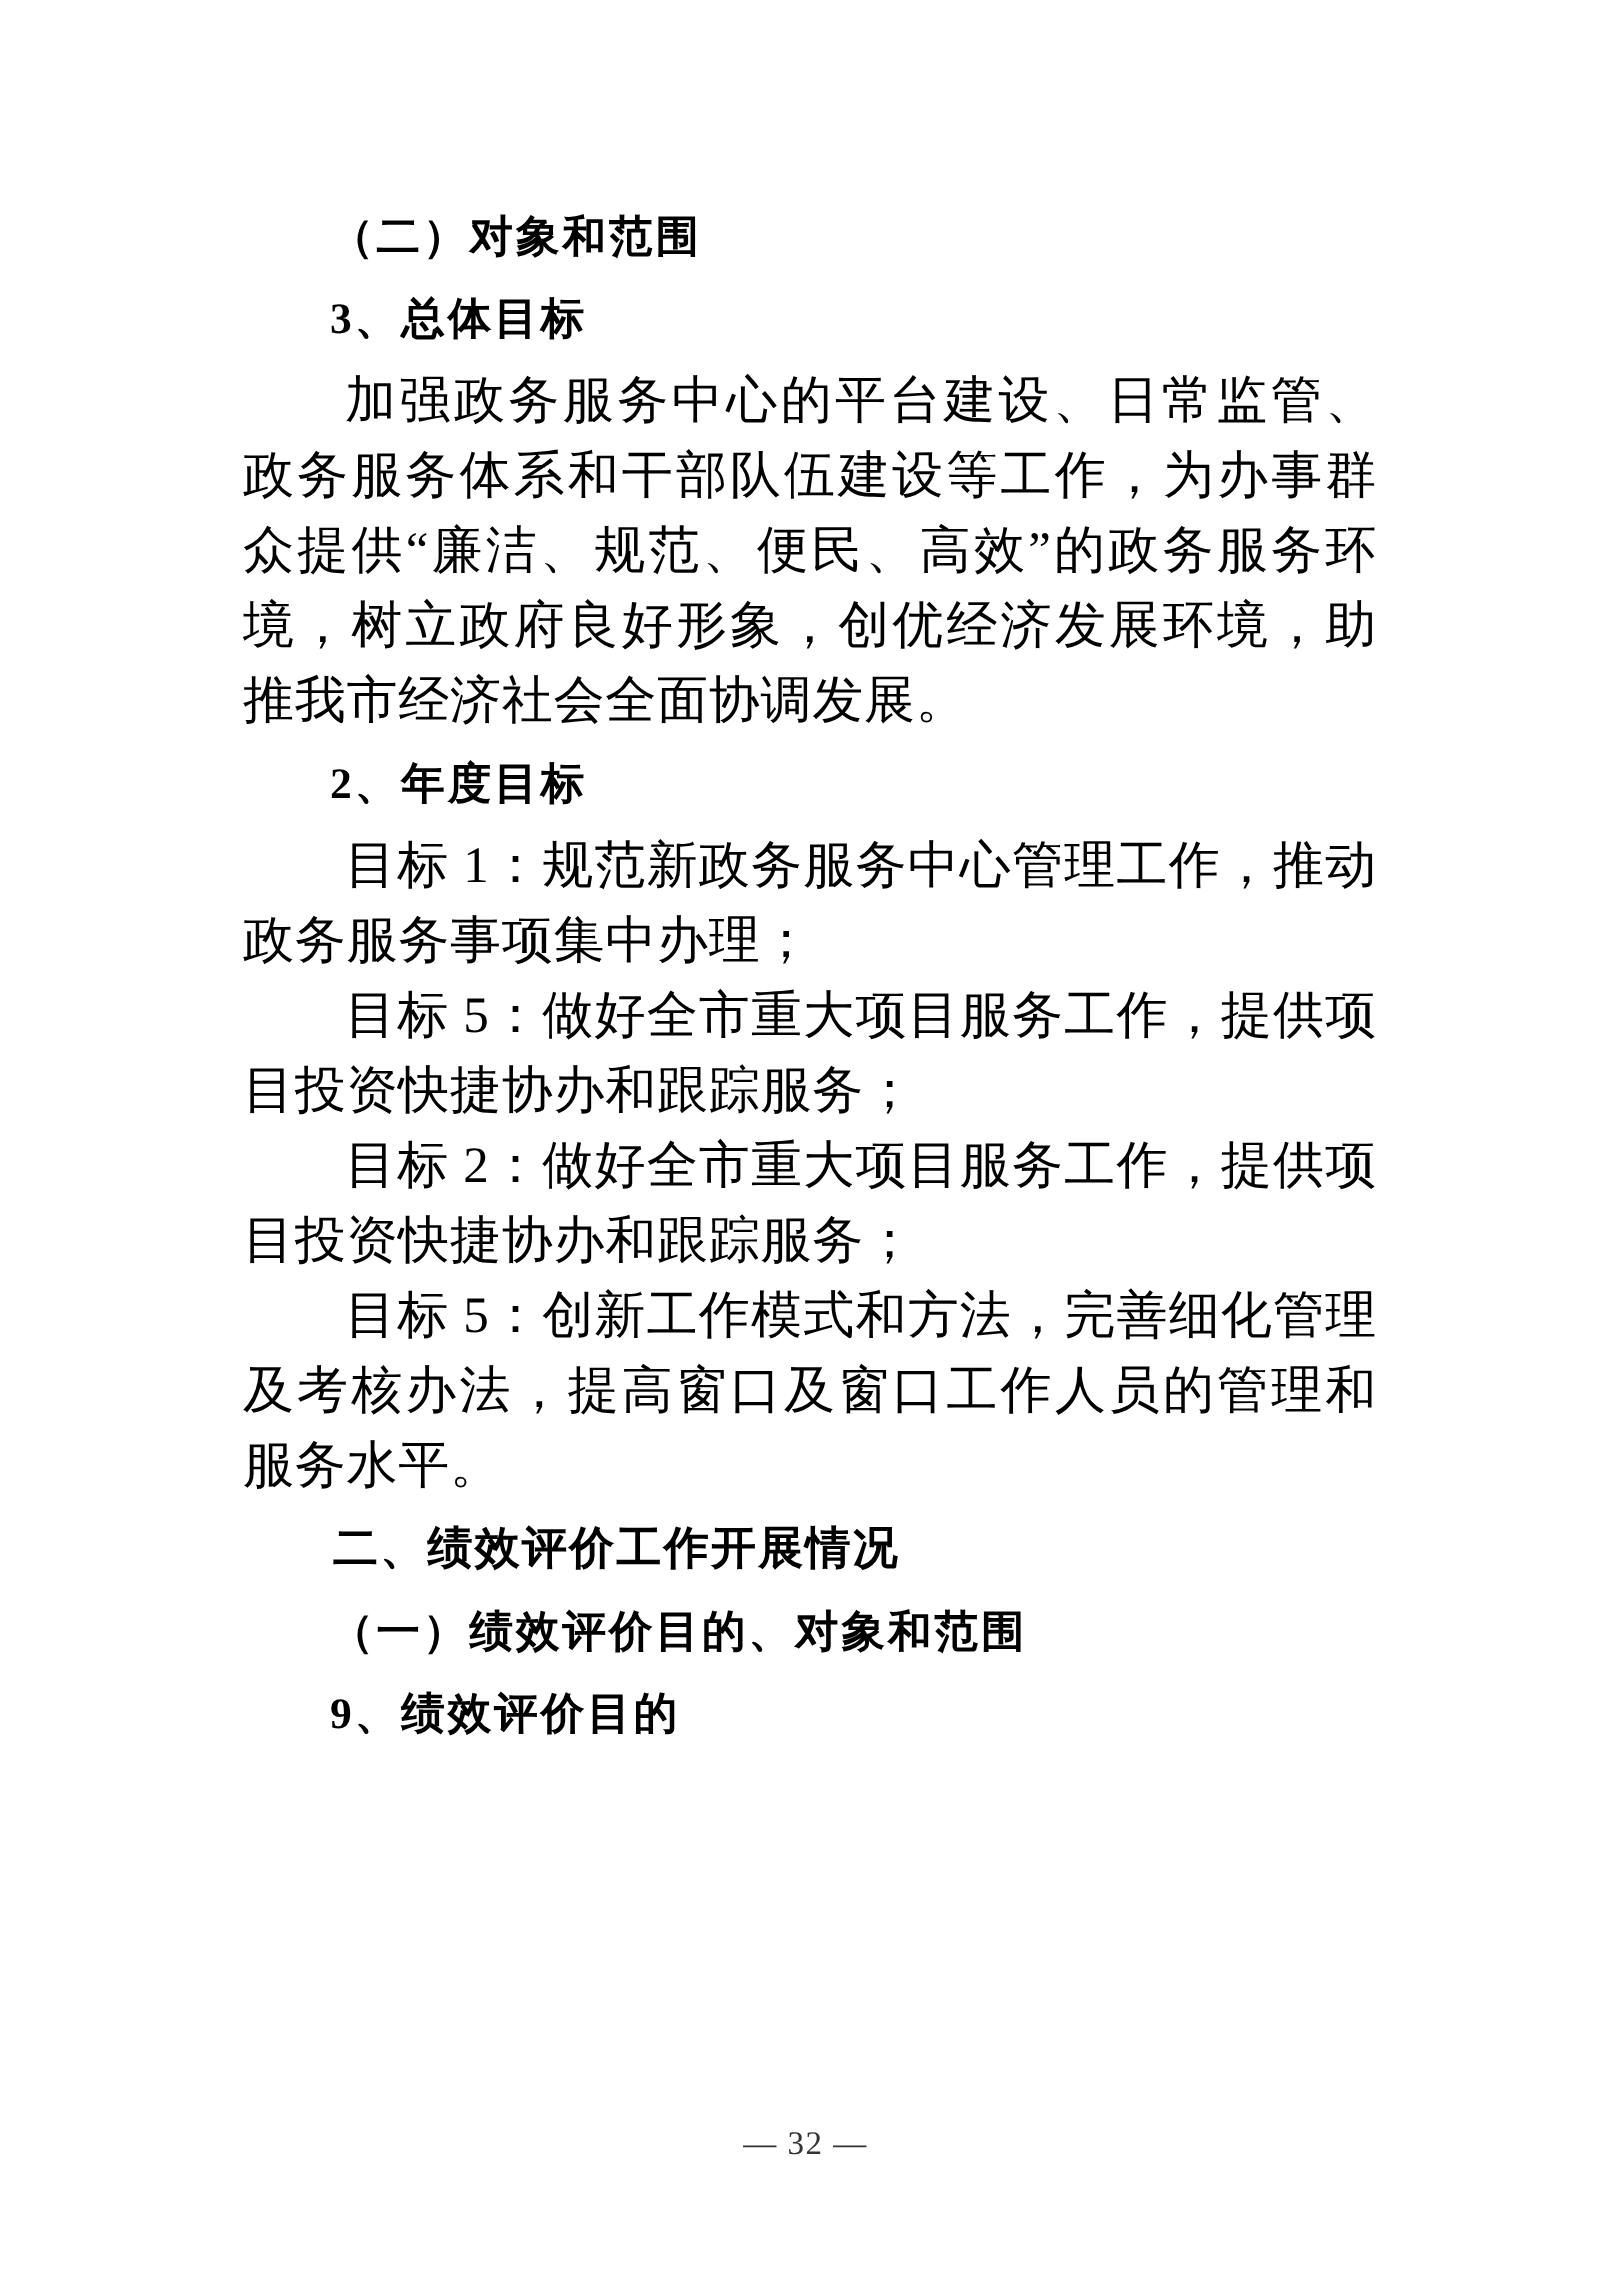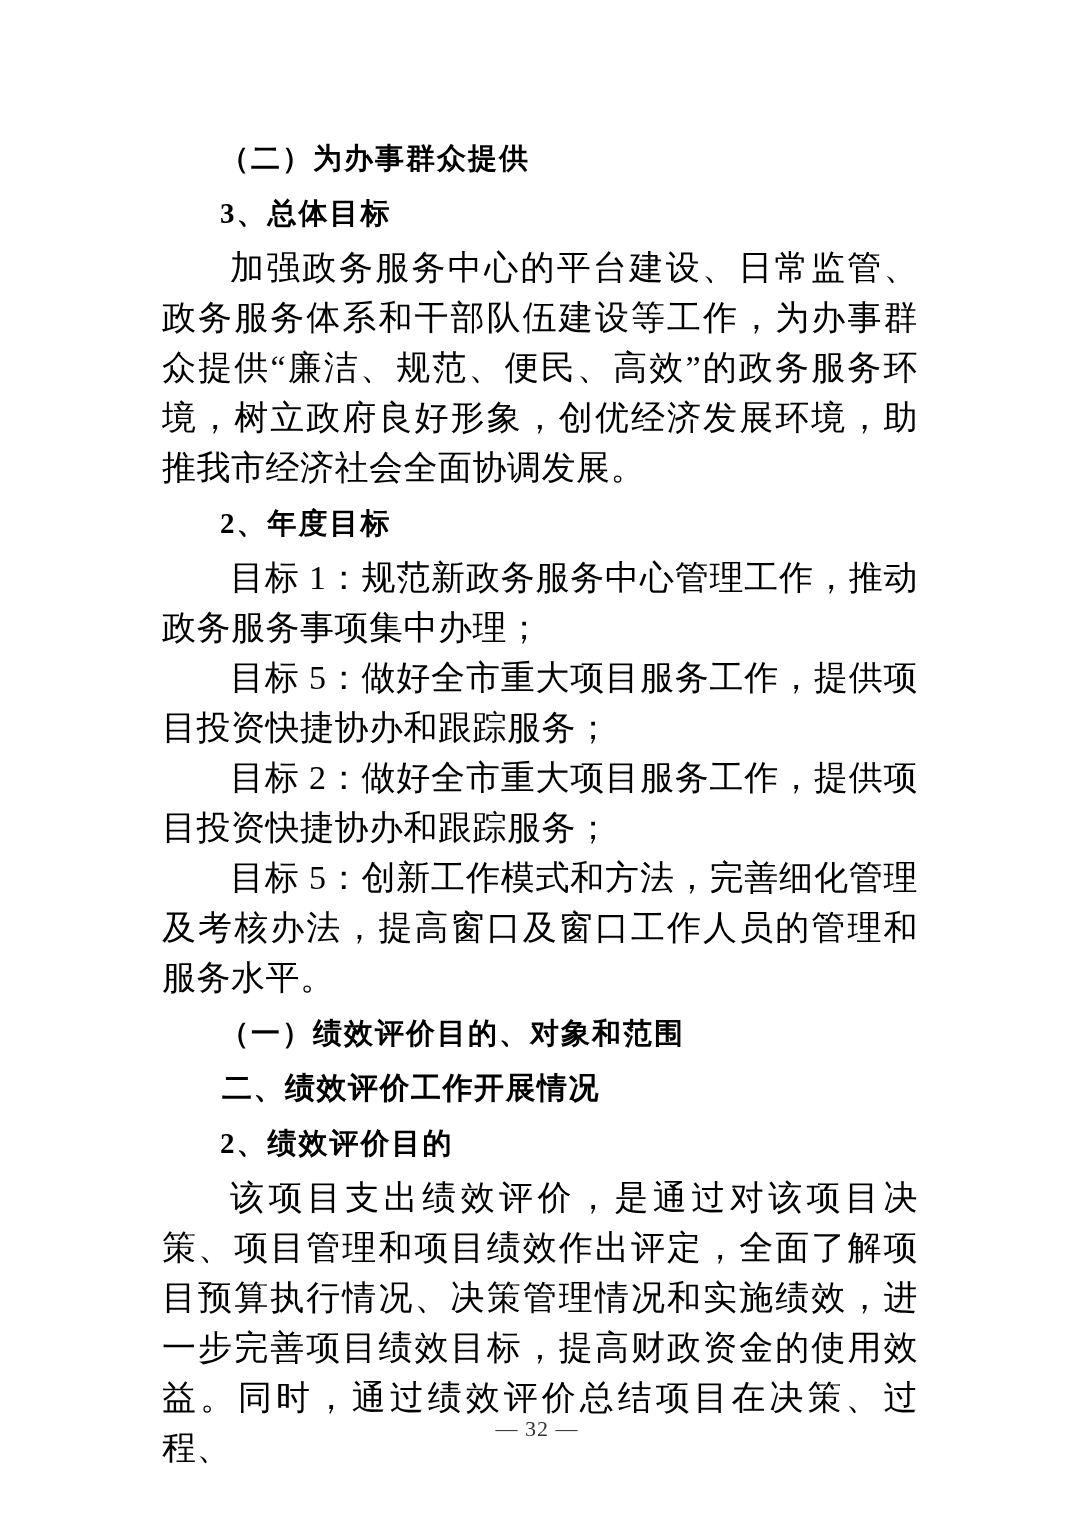--- a/index.html
+++ b/index.html
@@ -54,29 +54,28 @@
     line-height: 40px;
     letter-spacing: 1px;
     color: #333333;
   }
 </style>
 </head>
 <body>
 
 <div class="page">
   <div class="content">
-    <p class="hd">（二）为办事群众提供</p>
+    <p class="hd">（二）对象和范围</p>
     <p class="hd">3、总体目标</p>
     <p class="para">加强政务服务中心的平台建设、日常监管、政务服务体系和干部队伍建设等工作，为办事群众提供“廉洁、规范、便民、高效”的政务服务环境，树立政府良好形象，创优经济发展环境，助推我市经济社会全面协调发展。</p>
     <p class="hd">2、年度目标</p>
     <p class="para">目标 1：规范新政务服务中心管理工作，推动政务服务事项集中办理；</p>
     <p class="para">目标 5：做好全市重大项目服务工作，提供项目投资快捷协办和跟踪服务；</p>
     <p class="para">目标 2：做好全市重大项目服务工作，提供项目投资快捷协办和跟踪服务；</p>
     <p class="para">目标 5：创新工作模式和方法，完善细化管理及考核办法，提高窗口及窗口工作人员的管理和服务水平。</p>
+    <p class="hd hd-hei">二、绩效评价工作开展情况</p>
     <p class="hd">（一）绩效评价目的、对象和范围</p>
-    <p class="hd hd-hei">二、绩效评价工作开展情况</p>
-    <p class="hd">2、绩效评价目的</p>
-    <p class="para">该项目支出绩效评价，是通过对该项目决策、项目管理和项目绩效作出评定，全面了解项目预算执行情况、决策管理情况和实施绩效，进一步完善项目绩效目标，提高财政资金的使用效益。同时，通过绩效评价总结项目在决策、过程、</p>
+    <p class="hd">9、绩效评价目的</p>
   </div>
   <div class="page-footer">
     <span>— 32 —</span>
   </div>
 </div>
 
 </body></html>

